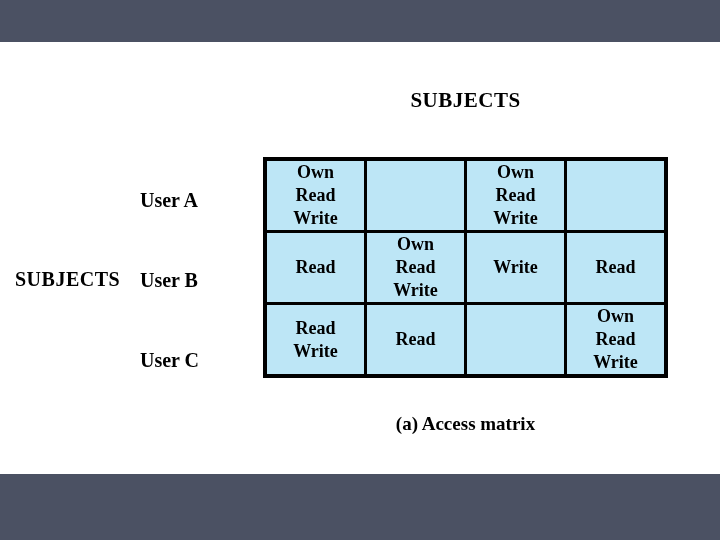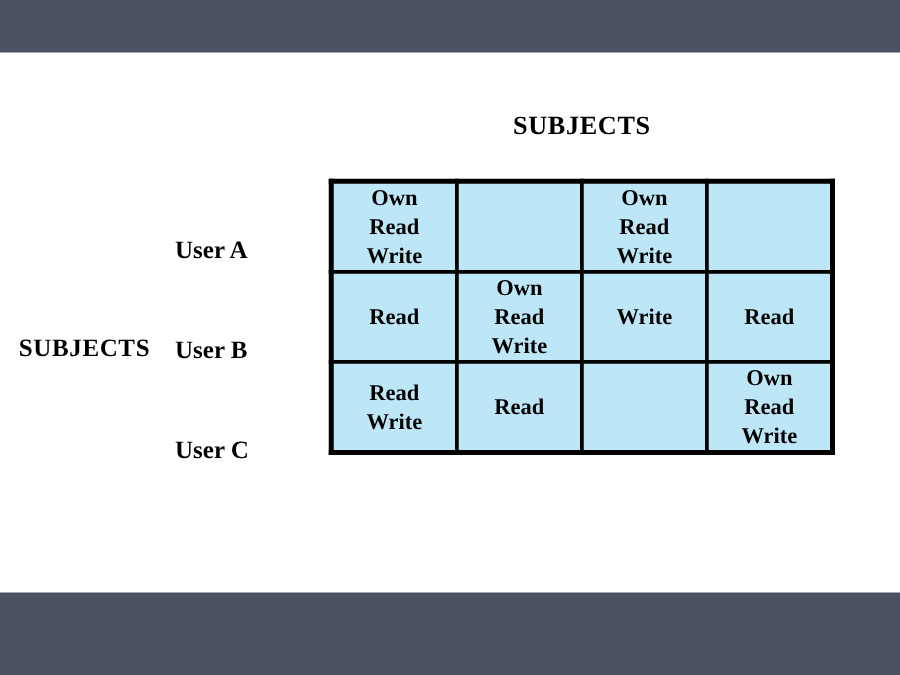--- a/index.html
+++ b/index.html
@@ -67,21 +67,21 @@
     text-align: left;
     font-size: 20px;
   }
   .row-label-a { top: 189px; }
   .row-label-b { top: 269px; }
   .row-label-c { top: 349px; }
 
   table.matrix {
     position: absolute;
     left: 263px;
-    top: 143px;
+    top: 157px;
     width: 405px;
     height: 220px;
     border-collapse: collapse;
     table-layout: fixed;
     border: 4px solid var(--border, #000000);
   }
   table.matrix td {
     width: 25%;
     border: 3px solid var(--border, #000000);
     background: var(--cell-bg, #bde6f6);
@@ -144,14 +144,15 @@
 Write</td>
       <td>Read</td>
       <td></td>
       <td>Own
 Read
 Write</td>
     </tr>
   </tbody>
     </table>
 
+  <div class="caption">(a) Access matrix</div>
 
 </div>
 
 </body></html>

